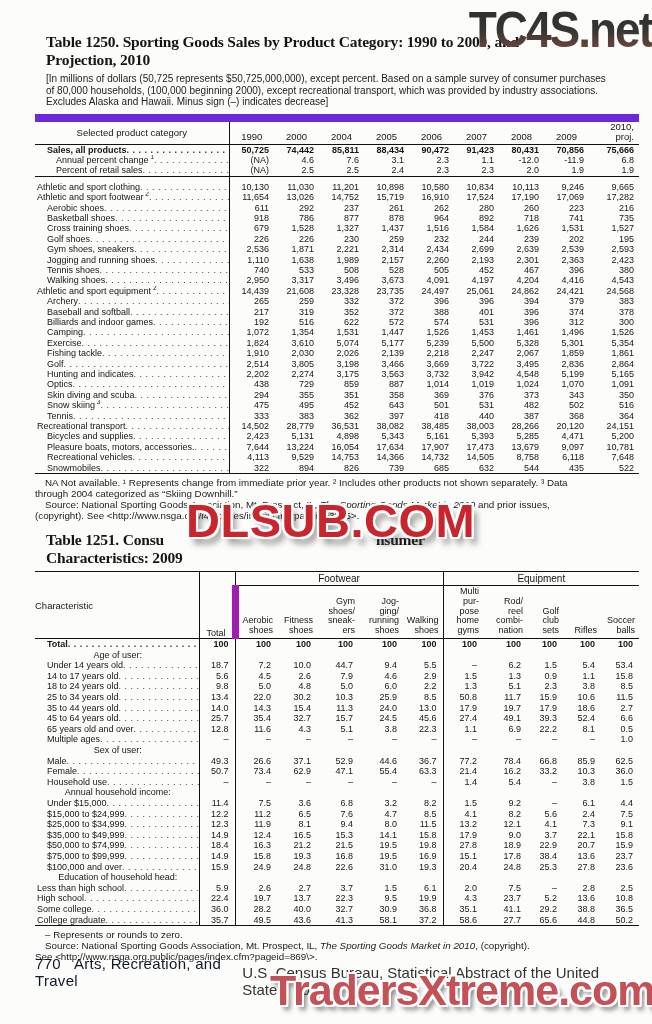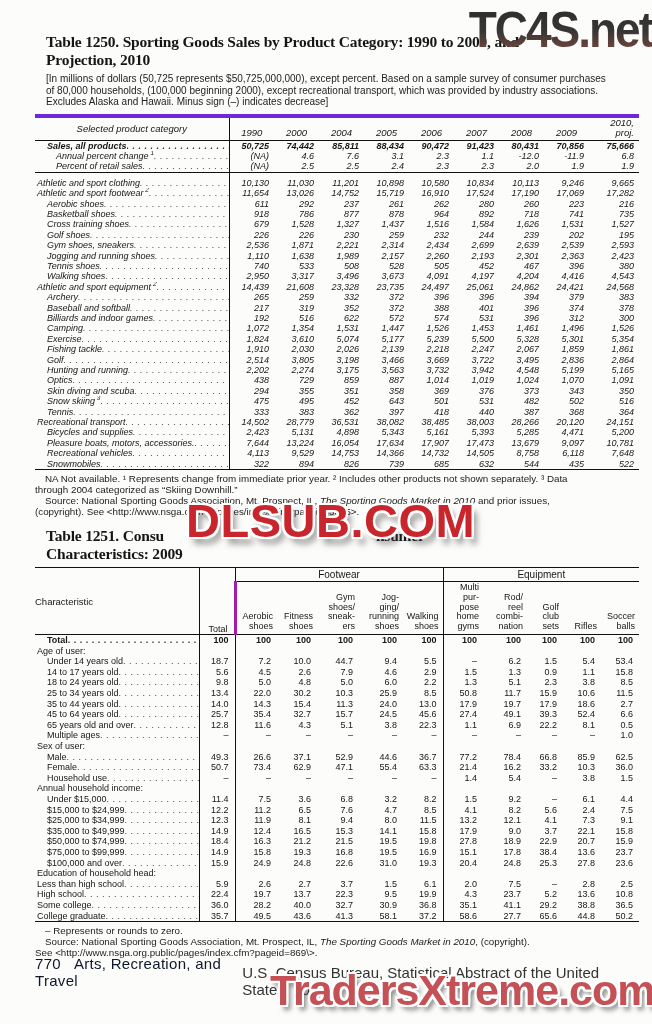--- a/index.html
+++ b/index.html
@@ -14,29 +14,29 @@
   .title-row{margin:0 0 0 11px;font-family:"Liberation Serif",serif;font-weight:bold;
              font-size:15.5px;line-height:18px;letter-spacing:-0.2px;}
   .title-gap{display:inline-block;width:212px;}
 
   
   table{border-collapse:collapse;table-layout:fixed;width:604px;}
   td,th{padding:0;margin:0;font-size:9px;overflow:hidden;}
   .num{text-align:right;padding-right:5px;white-space:nowrap;}
   tr.bold td{font-weight:bold;}
   .stubcell{white-space:nowrap;}
-  .stub-flex{display:flex;align-items:baseline;}
+  .stub-flex{display:flex;align-items:baseline;justify-content:center;}
   .lbl{white-space:nowrap;}
   .leader{flex:1;overflow:hidden;white-space:nowrap;color:#333;}
   .leader::after{content:". . . . . . . . . . . . . . . . . . . . . . . . . . . . . . . . . . . . . . . . . . . . .";
                  letter-spacing:0.5px;}
   sup{font-size:6.5px;line-height:0;}
 
   
-  .t1250{border-top:4px solid #6d28d9;border-bottom:1.5px solid #111;font-style:italic;}
+  .t1250{border-top:8px solid #6d28d9;border-bottom:1.5px solid #111;}
   .t1250 thead th{border-bottom:1.5px solid #111;vertical-align:bottom;font-weight:normal;}
   .t1250 thead .stub-h{vertical-align:middle;text-align:center;font-size:9.5px;}
   .t1250 thead .year{text-align:center;font-size:9.5px;padding-bottom:2px;}
   .t1250 thead .year-last{text-align:right;padding-right:5px;white-space:pre-line;line-height:10px;}
   .t1250 td{line-height:10.4px;}
   .t1250 td:nth-child(2),.t1250 thead th:nth-child(2){border-left:1px solid #111;}
   .t1250 tr.ruleb td{border-bottom:1px solid #111;}
   .t1250 tr.gap td{padding-top:5px;}
   .ind0{padding-left:2px;margin-left:47px;}
   .ind1{padding-left:12px;}
@@ -46,21 +46,21 @@
   .t1251{border-top:1.5px solid #111;border-bottom:1.5px solid #111;}
   .t1251 td{line-height:10.6px;}
   .t1251 thead th{font-weight:normal;font-size:9px;}
   .t1251 .stub-h{vertical-align:middle;text-align:left;font-size:9.5px;border-bottom:1.5px solid #111;}
   .t1251 .total-h{vertical-align:bottom;text-align:right;padding-right:6px;border-left:1px solid #111;border-bottom:1.5px solid #111;}
   .t1251 .group{text-align:center;border-bottom:1px solid #111;font-size:10px;height:13px;vertical-align:middle;}
   .t1251 .group-fw{border-left:1px solid #111;}
   .t1251 .group-eq{border-left:1px solid #111;}
   .t1251 tr.cols th{vertical-align:bottom;text-align:right;padding:1px 4px 2px 0;
                     white-space:pre-line;line-height:9.8px;border-bottom:1.5px solid #111;}
-  .t1251 tr.cols th.c0{border-left:3px solid #a21caf;}
+  .t1251 tr.cols th.c0{border-left:7px solid #a21caf;}
   .t1251 tr.cols th.c5{border-left:1px solid #111;}
   .t1251 td:nth-child(2){border-left:1px solid #111;}
   .t1251 td:nth-child(3){border-left:1px solid #111;}
   .t1251 td:nth-child(8){border-left:1px solid #111;}
   .t1251 .num{padding-right:6px;}
 
   
   .fnblock{margin:3px 0 10px 0;}
   .fn,.src{font-size:9.8px;line-height:11px;margin:0;white-space:pre-line;text-indent:10px;color:#1b1b1b;}
   .src i{font-style:italic;}
@@ -483,21 +483,21 @@
             <td class="num">3,466</td>
             <td class="num">3,669</td>
             <td class="num">3,722</td>
             <td class="num">3,495</td>
             <td class="num">2,836</td>
             <td class="num">2,864</td>
           </tr>
           <tr>
             <td class="stubcell ind1">
               <span class="stub-flex">
-                <span class="lbl">Hunting and running</span>
+                <span class="lbl">Hunting and indicates</span>
                 <span class="leader"></span>
               </span>
             </td>
             <td class="num">2,202</td>
             <td class="num">2,274</td>
             <td class="num">3,175</td>
             <td class="num">3,563</td>
             <td class="num">3,732</td>
             <td class="num">3,942</td>
             <td class="num">4,548</td>

